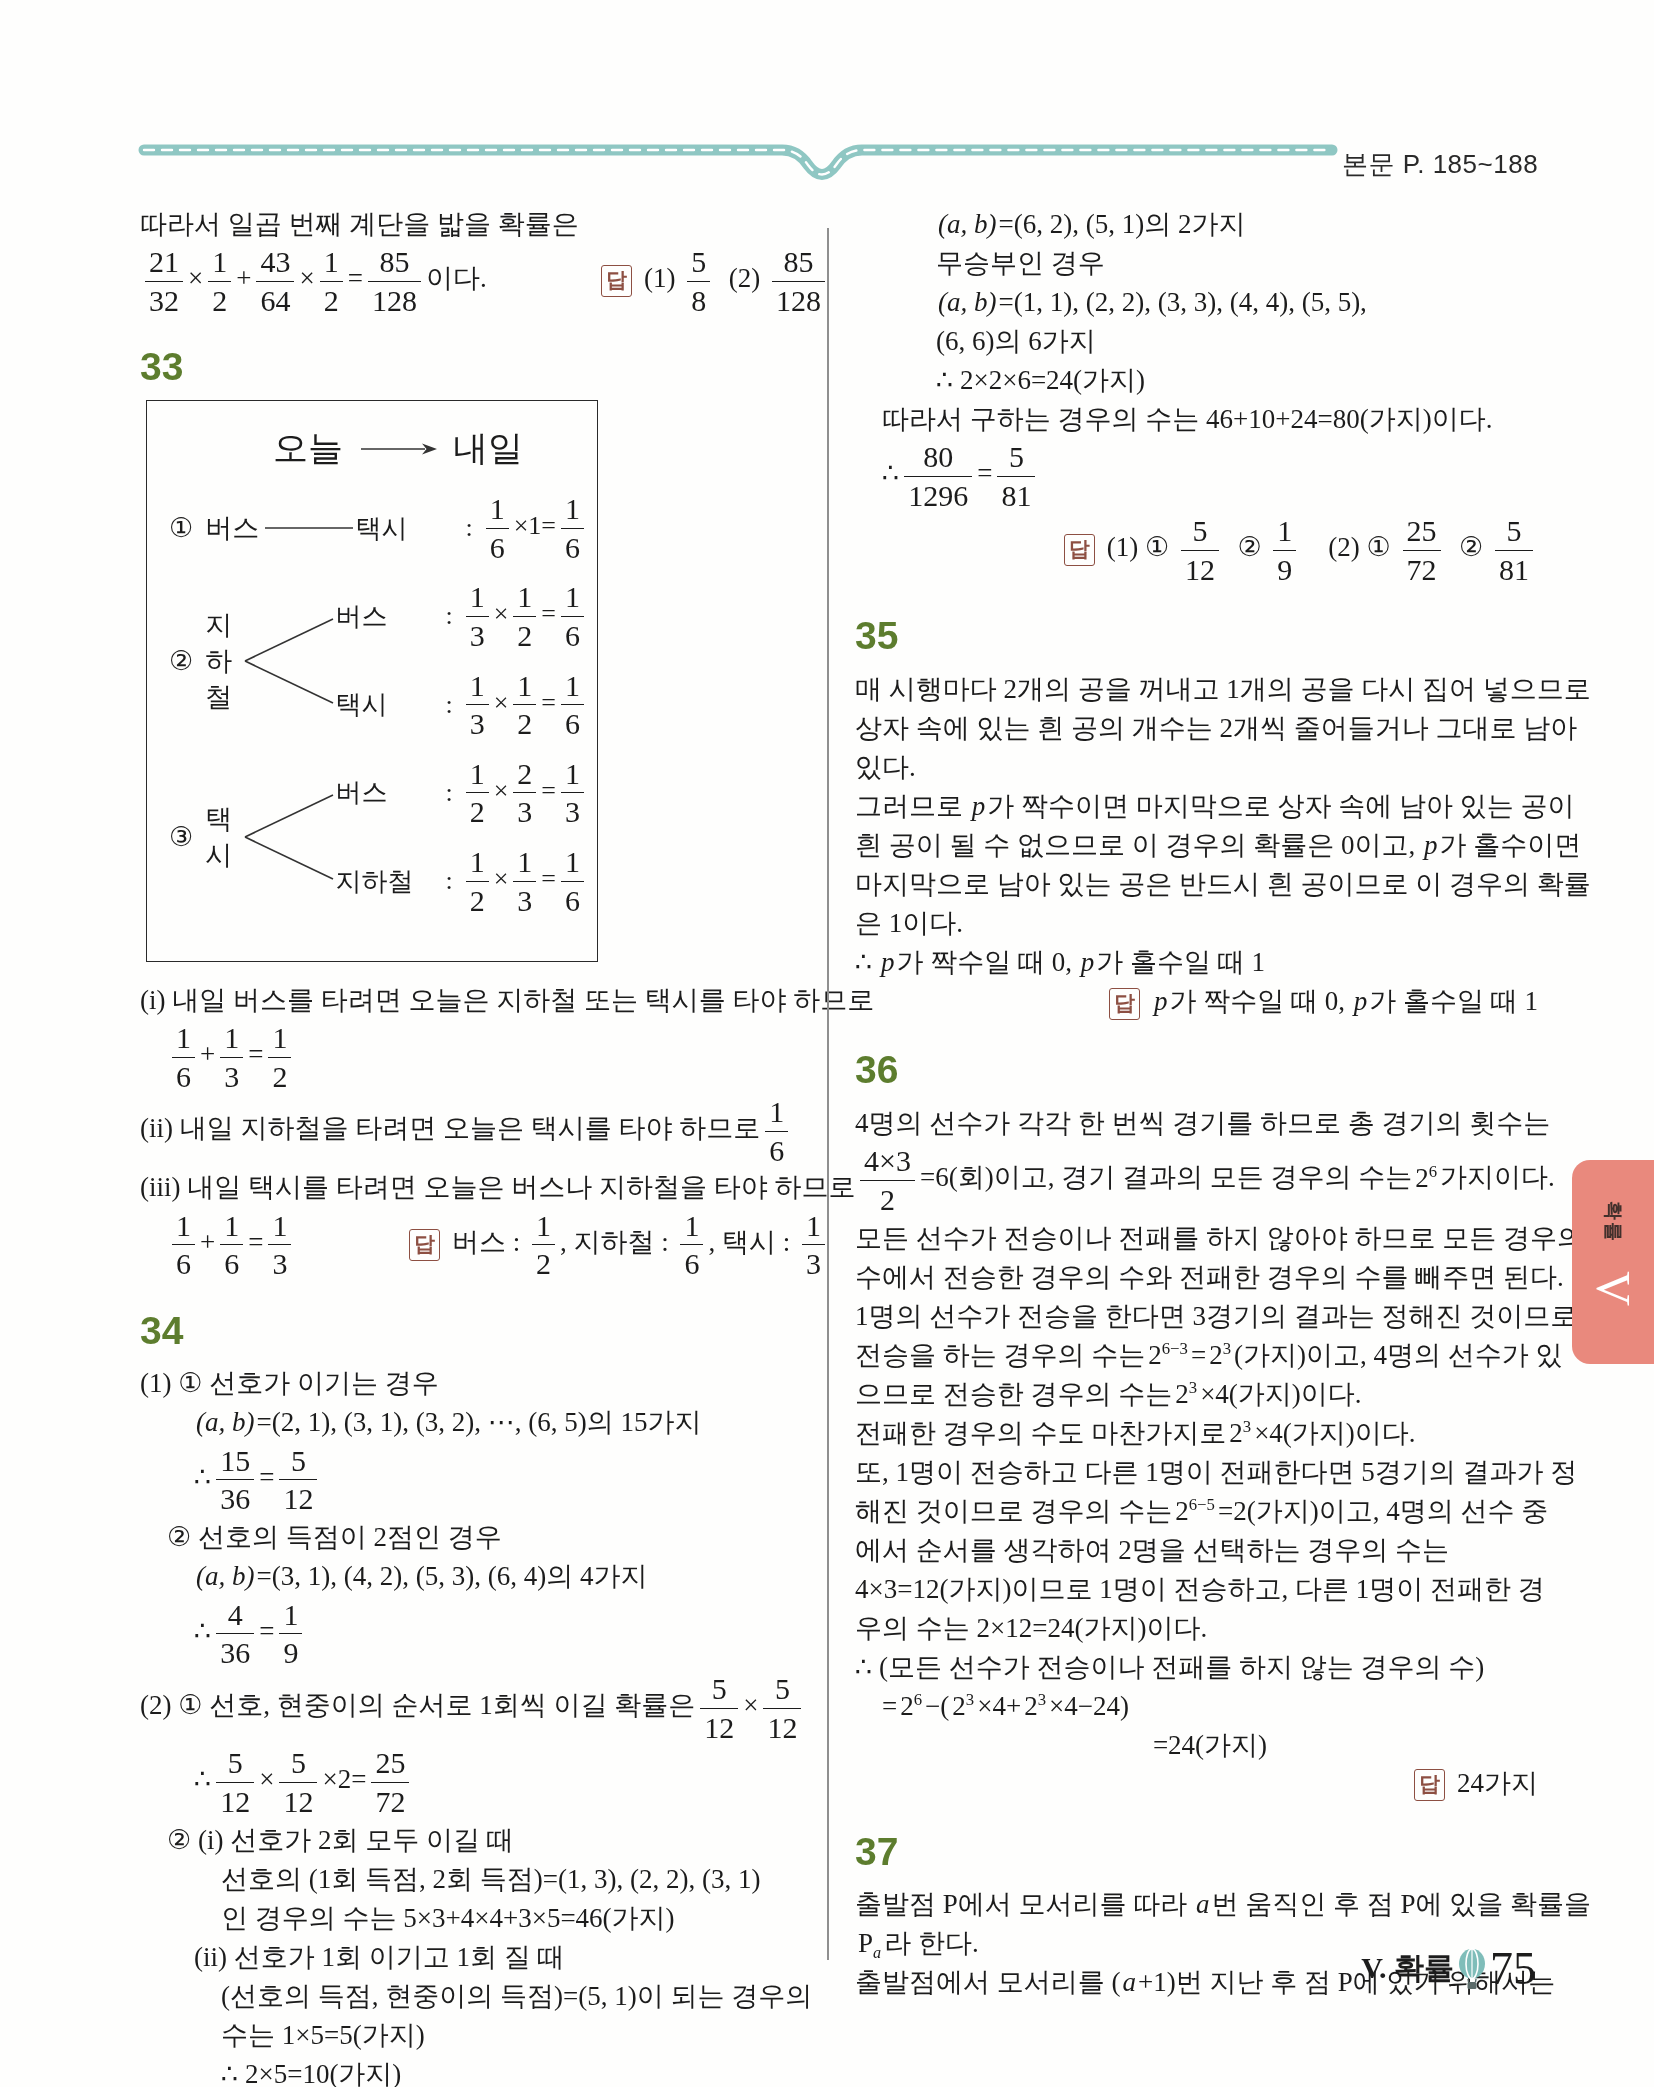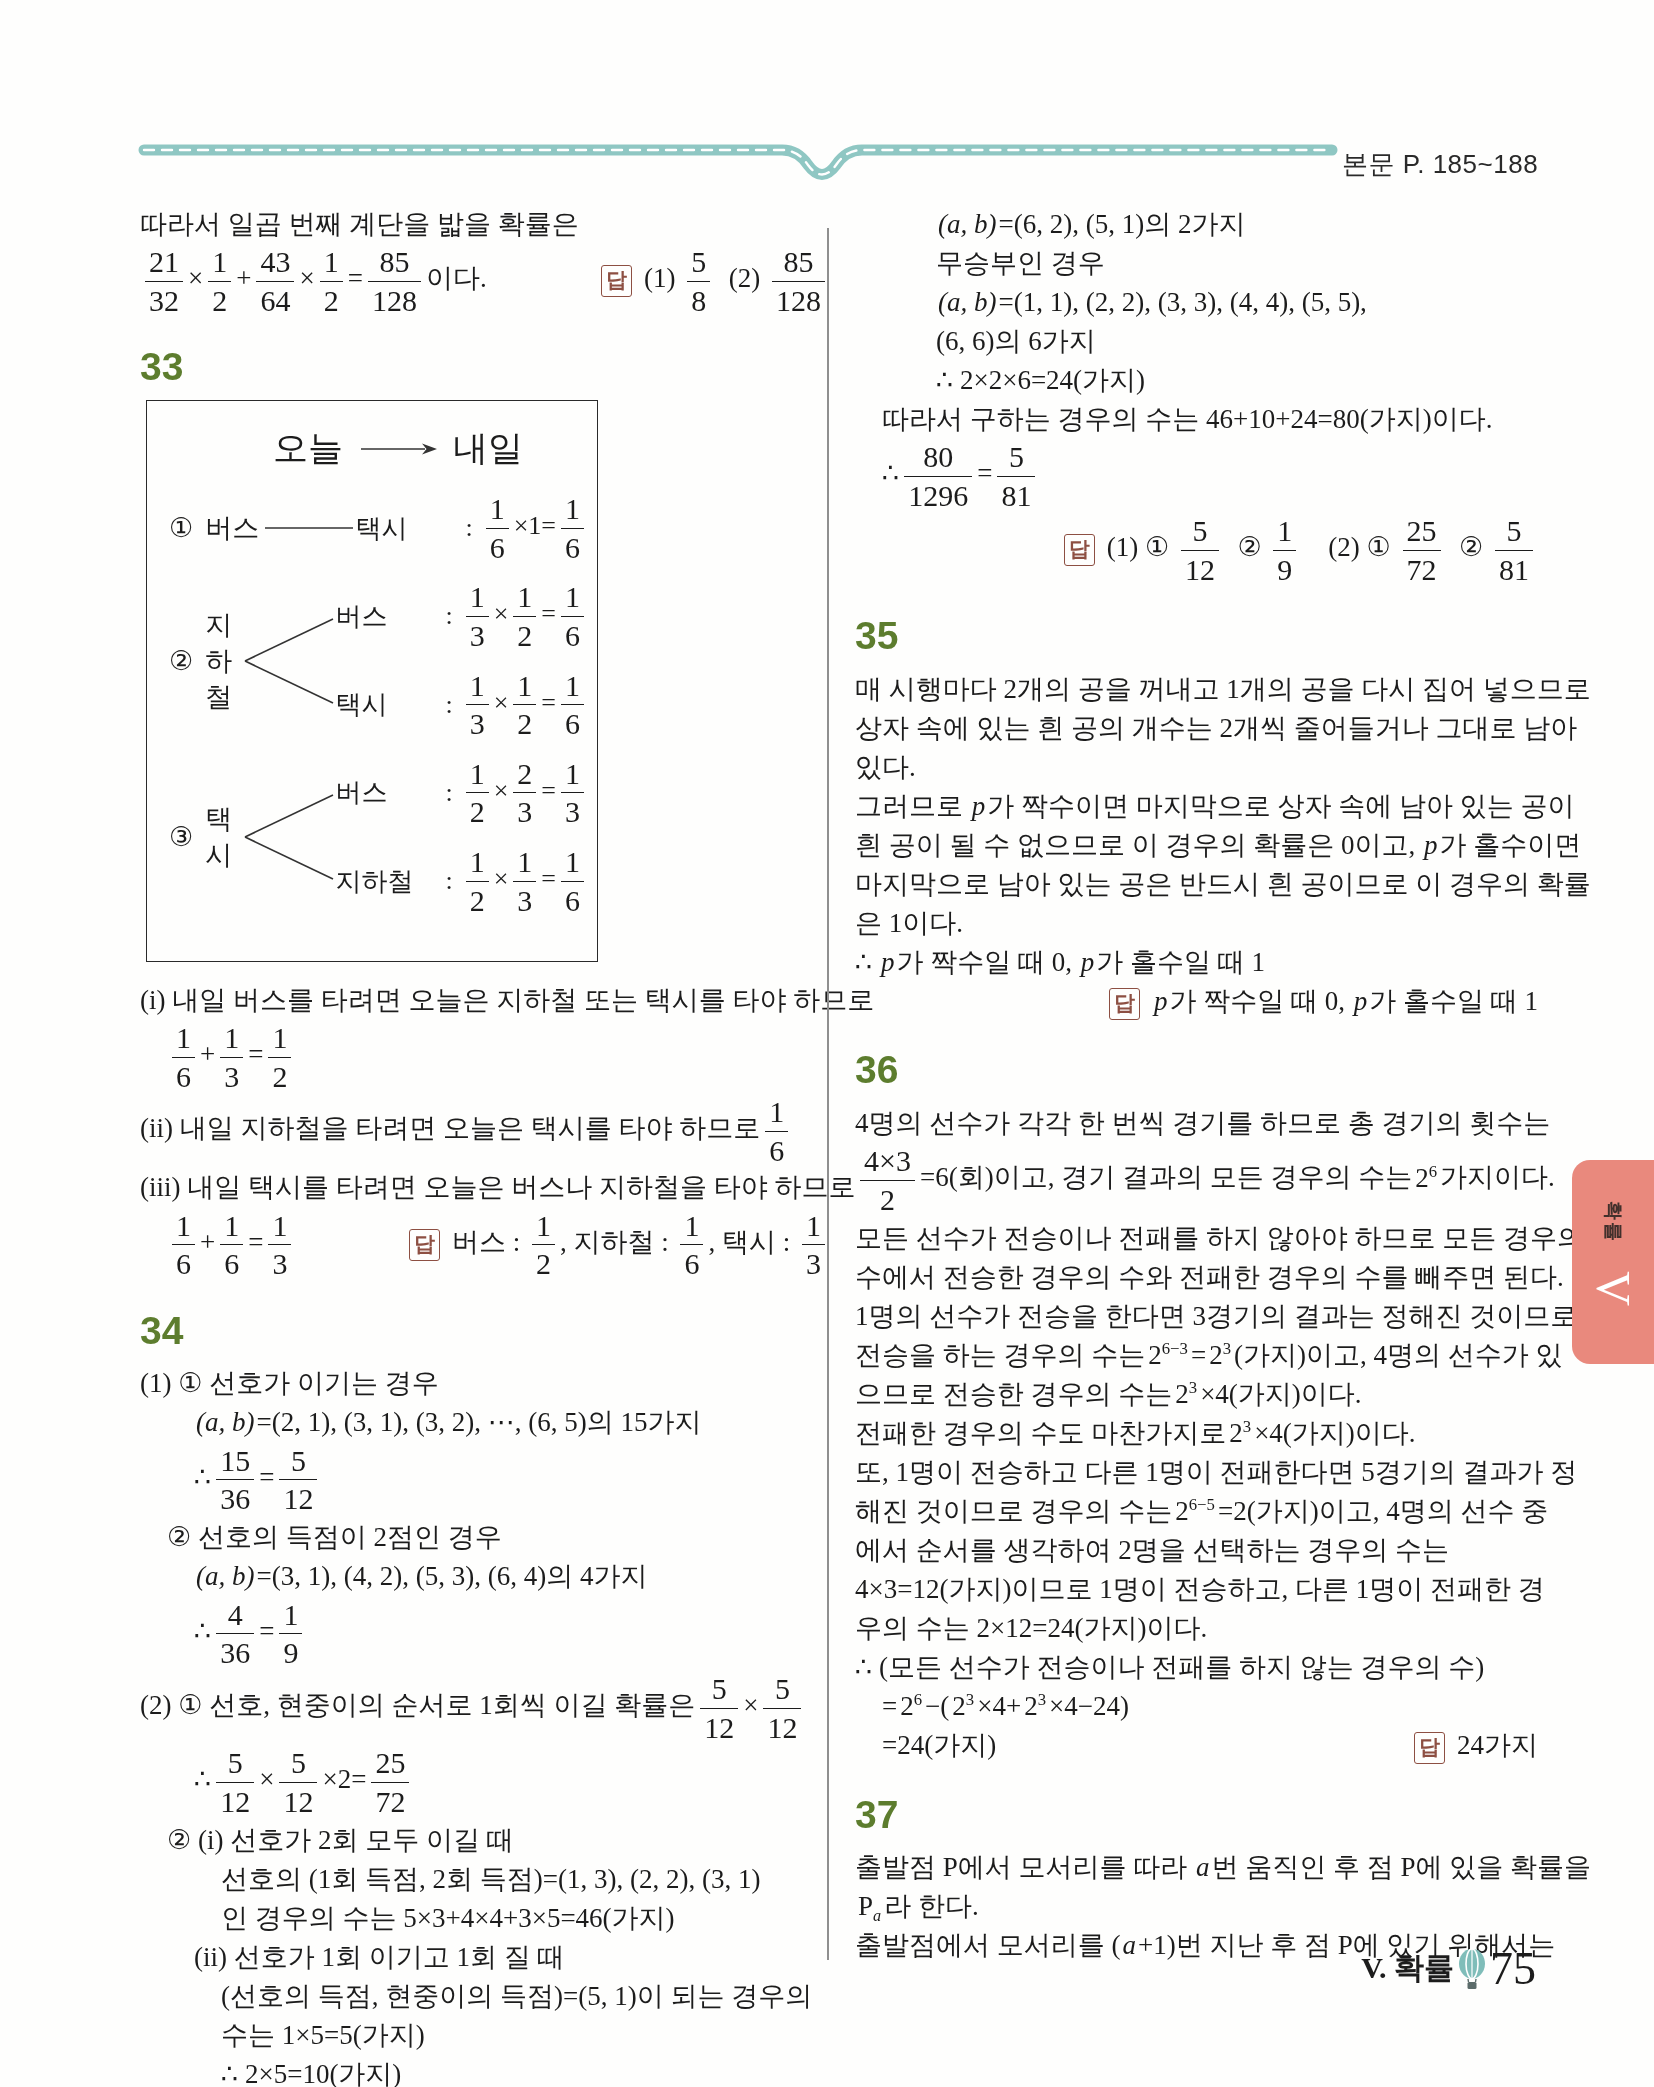--- a/index.html
+++ b/index.html
@@ -306,21 +306,21 @@
       </div>
       <div class="line">
         <span class="main">우의 수는 2×12=24(가지)이다.</span>
       </div>
       <div class="line">
         <span class="main">∴ (모든 선수가 전승이나 전패를 하지 않는 경우의 수)</span>
       </div>
       <div class="line" style="padding-left: 27px;">
         <span class="main">=<span class="pw">2<sup>6</sup></span>−(<span class="pw">2<sup>3</sup></span>×4+<span class="pw">2<sup>3</sup></span>×4−24)</span>
       </div>
-      <div class="line" style="padding-left: 27px;">
+      <div class="line" style="padding-left: 27px; flex-direction: column;">
         <span class="main">=24(가지)</span>
         <span class="ansr"><span class="ansbox">답</span>24가지</span>
       </div>
       <div class="phead">37</div>
       <div class="line">
         <span class="main">출발점 P에서 모서리를 따라 <span class="var">a</span>번 움직인 후 점 P에 있을 확률을</span>
       </div>
       <div class="line">
         <span class="main"><span class="pw">P<sub>a</sub></span>라 한다.</span>
       </div>

